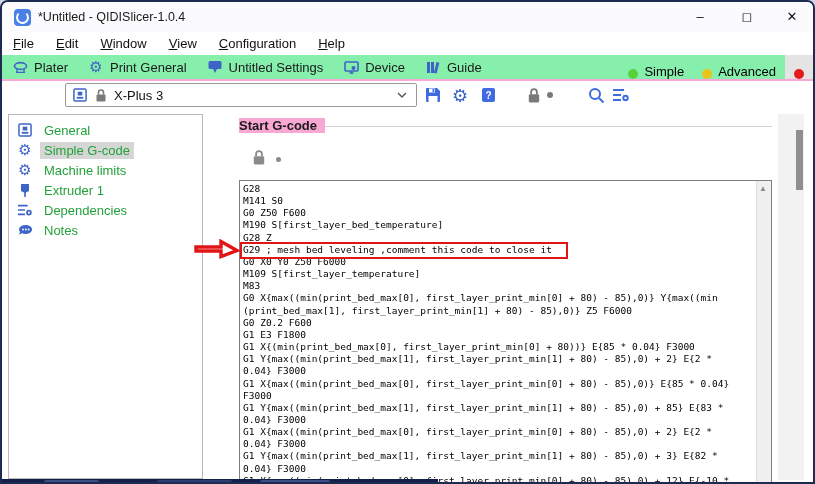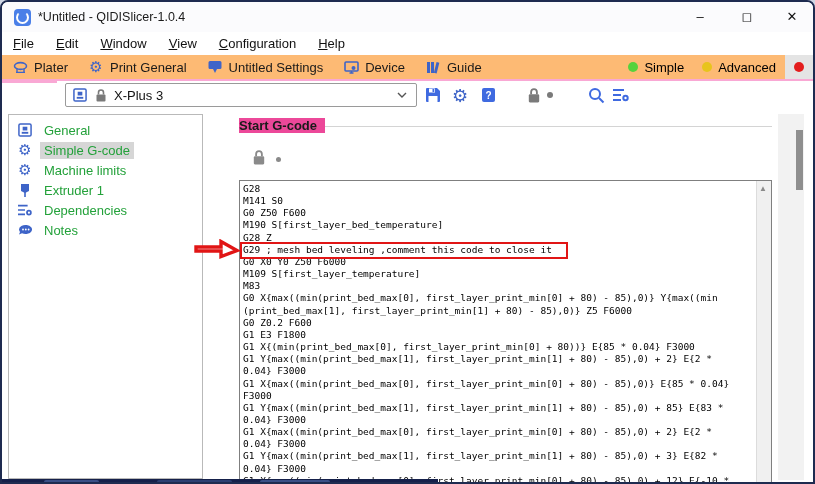--- a/index.html
+++ b/index.html
@@ -12,41 +12,41 @@
             display:flex;align-items:center;justify-content:center;}
   #app-logo span{width:9px;height:9px;border:2px solid #fff;border-radius:50%;border-top-color:transparent;display:block;}
   #title-text{left:36px;top:8px;font-size:12.5px;color:#1a1a1a;}
   .wctl{top:0px;width:44px;height:29px;display:flex;align-items:center;justify-content:center;
         font-size:13px;color:#111;cursor:pointer;}
   
   #menubar{left:0;top:30px;width:100%;height:23px;background:#ffffff;display:flex;align-items:center;}
   .menu-item{padding:0 11px;font-size:13px;color:#111;height:100%;display:flex;align-items:center;cursor:pointer;}
   .menu-item u{text-decoration:underline;}
   
-  #tabbar{left:0;top:53px;width:100%;height:24px;background:#fdba74;display:flex;align-items:center;border-bottom:4px solid #f9a8d4;box-sizing:content-box;}
+  #tabbar{left:0;top:53px;width:100%;height:24px;background:#86efac;display:flex;align-items:center;border-bottom:2px solid #f9a8d4;box-sizing:content-box;}
   .tab{display:flex;align-items:center;gap:6px;padding:0 10px;height:24px;font-size:13px;color:#1a1a1a;cursor:pointer;white-space:nowrap;}
   .tab.sel{background:#d4dbe8;}
-  .mode{display:flex;align-items:center;gap:6px;padding:0 9px;height:24px;font-size:13px;cursor:pointer;}
+  .mode{display:flex;align-items:flex-end;gap:6px;padding:0 9px;height:24px;font-size:13px;cursor:pointer;}
   .mode.sel{background:#e4e4e4;font-weight:bold;}
   .dot{width:10px;height:10px;border-radius:50%;display:inline-block;}
   
   #preset-row{left:16px;top:79px;width:100%;height:29px;background:#fff;margin-left:39px;}
   #preset-combo{left:8px;top:2px;width:352px;height:24px;border:1px solid #9a9a9a;border-radius:2px;
                 background:#fff;display:flex;align-items:center;gap:5px;padding:0 6px;box-sizing:border-box;cursor:pointer;}
   #preset-combo .grow{flex:1;}
   .tool-ic{top:3px;width:22px;height:22px;display:flex;align-items:center;justify-content:center;cursor:pointer;}
   
   #sidebar{left:6px;top:112px;width:195px;height:365px;background:#fff;border:1px solid #b9b9b9;box-sizing:border-box;padding-top:5px;}
   .side-item{display:flex;align-items:center;gap:7px;height:20px;padding-left:8px;font-size:13px;cursor:pointer;}
   .side-item .lbl{color:#23a13a;padding:1px 4px;}
   .side-item.sel .lbl{background:#d6d6d6;}
   .icon16{width:16px;height:16px;display:inline-flex;align-items:center;justify-content:center;flex:none;}
   .gear-ch{color:#3e64c8;font-size:15px;line-height:15px;font-family:"DejaVu Sans",sans-serif;}
   
-  #section-head{left:237px;top:116px;font-size:13px;font-weight:bold;color:#1a1a1a;background:#ec4899;padding-right:8px;z-index:2;}
+  #section-head{left:237px;top:116px;font-size:13px;font-weight:bold;color:#1a1a1a;background:#f9a8d4;padding-right:8px;z-index:2;}
   #section-rule{left:237px;top:124px;width:533px;height:1px;background:#d4d4d4;z-index:1;}
   #main-lock{left:250px;top:148px;}
   #main-dot{left:274px;top:155px;width:5px;height:5px;border-radius:50%;background:#8a8a8a;}
   #gcode-box{left:237px;top:178px;width:533px;height:306px;border:1px solid #7f7f7f;background:#fff;box-sizing:border-box;overflow:hidden;}
   #gcode-text{position:absolute;left:3px;top:2px;right:15px;font-family:"DejaVu Sans Mono",monospace;
               font-size:9.5px;line-height:12.15px;color:#000;white-space:pre;}
   #gc-scroll{position:absolute;right:0;top:0;width:14px;height:100%;background:#f0f0f0;border-left:1px solid #dcdcdc;}
   #gc-up{position:absolute;top:3px;left:2px;font-size:8px;color:#8a8a8a;}
   
   #red-box{left:238px;top:240px;width:328px;height:17px;border:2px solid #e11515;box-sizing:border-box;z-index:5;background:transparent;}

